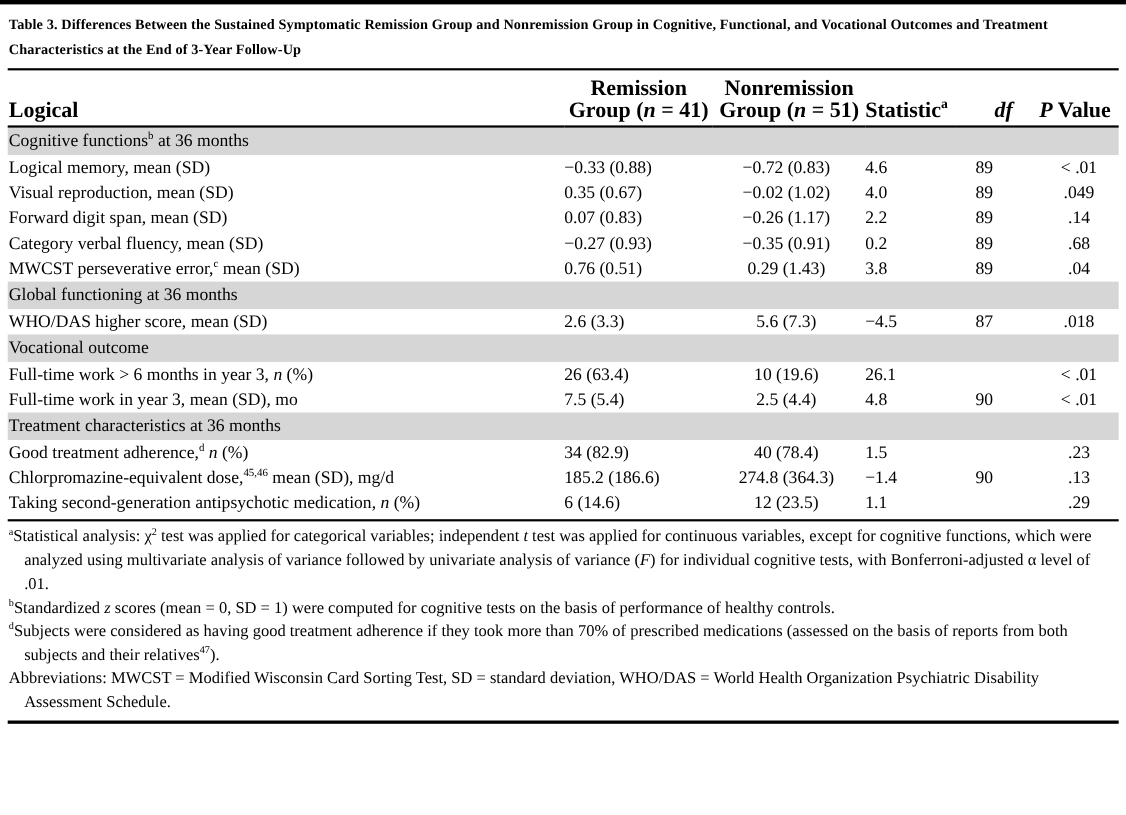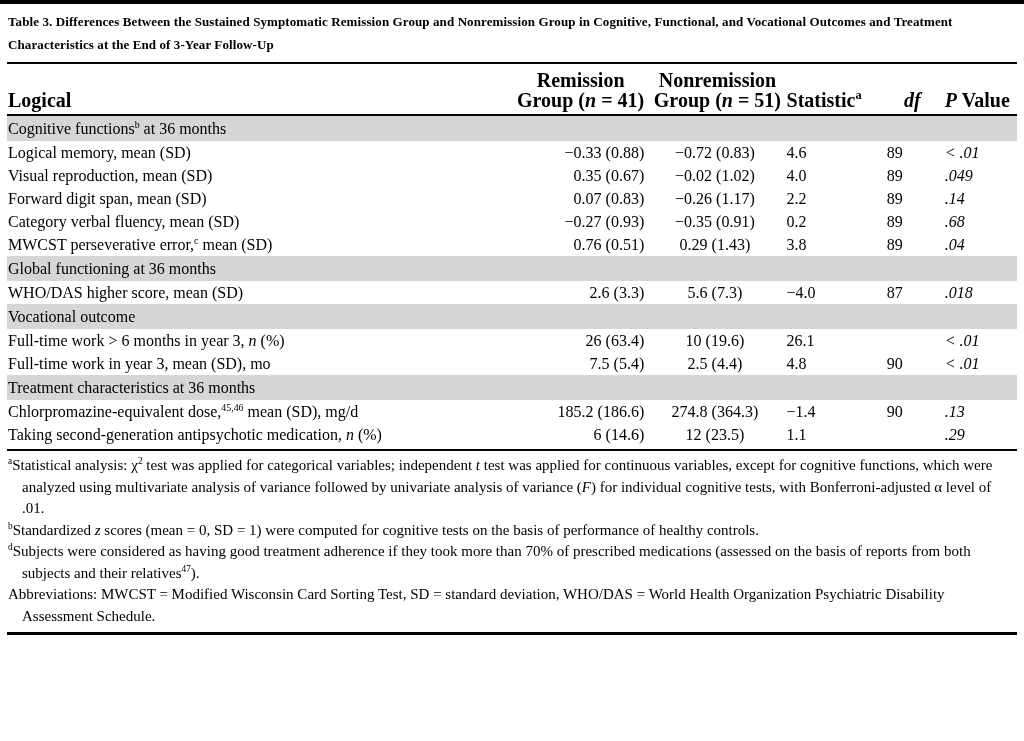--- a/index.html
+++ b/index.html
@@ -47,25 +47,25 @@
   th.col-df { text-align:right; }
   th.col-p { text-align:left; padding-left:24px; }
 
   td { font-size:16px; line-height:23px; vertical-align:top; }
   tr.section-row td {
     background:var(--band, #d6d6d6);
     padding:2px 0 2px 1px;
     line-height:21px;
   }
   tr.data-row td.col-variable { text-align:left; padding-left:1px; }
-  tr.data-row td.col-remission { text-align:right; padding-right:4px; }
+  tr.data-row td.col-remission { text-align:left; padding-right:4px; }
   tr.data-row td.col-nonremission { text-align:center; padding-right:5px; }
   tr.data-row td.col-statistic { padding-right:2px; }
   tr.data-row td.col-df { text-align:center; }
-  tr.data-row td.col-p { text-align:left; padding-left:24px;font-style:italic; }
+  tr.data-row td.col-p { text-align:center; padding-left:24px; }
   tr.data-row:last-child td { padding-bottom:3px; }
 
   .footnotes {
     border-top:2px solid #000;
     border-bottom:3px solid #000;
     padding:4px 1px 5px 1px;
   }
   .footnote {
     font-size:15px;
     line-height:21.5px;
@@ -147,21 +147,21 @@
           <td class="col-df">89</td>
           <td class="col-p">.04</td>
         </tr>
         <tr class="section-row">
           <td colspan="6">Global functioning at 36 months</td>
         </tr>
         <tr class="data-row">
           <td class="col-variable">WHO/DAS higher score, mean (SD)</td>
           <td class="col-remission">2.6 (3.3)</td>
           <td class="col-nonremission">5.6 (7.3)</td>
-          <td class="col-statistic">−4.0</td>
+          <td class="col-statistic">−4.5</td>
           <td class="col-df">87</td>
           <td class="col-p">.018</td>
         </tr>
         <tr class="section-row">
           <td colspan="6">Vocational outcome</td>
         </tr>
         <tr class="data-row">
           <td class="col-variable">Full-time work &gt; 6 months in year 3, <em>n</em> (%)</td>
           <td class="col-remission">26 (63.4)</td>
           <td class="col-nonremission">10 (19.6)</td>
@@ -174,20 +174,28 @@
           <td class="col-remission">7.5 (5.4)</td>
           <td class="col-nonremission">2.5 (4.4)</td>
           <td class="col-statistic">4.8</td>
           <td class="col-df">90</td>
           <td class="col-p">&lt; .01</td>
         </tr>
         <tr class="section-row">
           <td colspan="6">Treatment characteristics at 36 months</td>
         </tr>
         <tr class="data-row">
+          <td class="col-variable">Good treatment adherence,<sup>d</sup> <em>n</em> (%)</td>
+          <td class="col-remission">34 (82.9)</td>
+          <td class="col-nonremission">40 (78.4)</td>
+          <td class="col-statistic">1.5</td>
+          <td class="col-df"></td>
+          <td class="col-p">.23</td>
+        </tr>
+        <tr class="data-row">
           <td class="col-variable">Chlorpromazine-equivalent dose,<sup>45,46</sup> mean (SD), mg/d</td>
           <td class="col-remission">185.2 (186.6)</td>
           <td class="col-nonremission">274.8 (364.3)</td>
           <td class="col-statistic">−1.4</td>
           <td class="col-df">90</td>
           <td class="col-p">.13</td>
         </tr>
         <tr class="data-row">
           <td class="col-variable">Taking second-generation antipsychotic medication, <em>n</em> (%)</td>
           <td class="col-remission">6 (14.6)</td>

